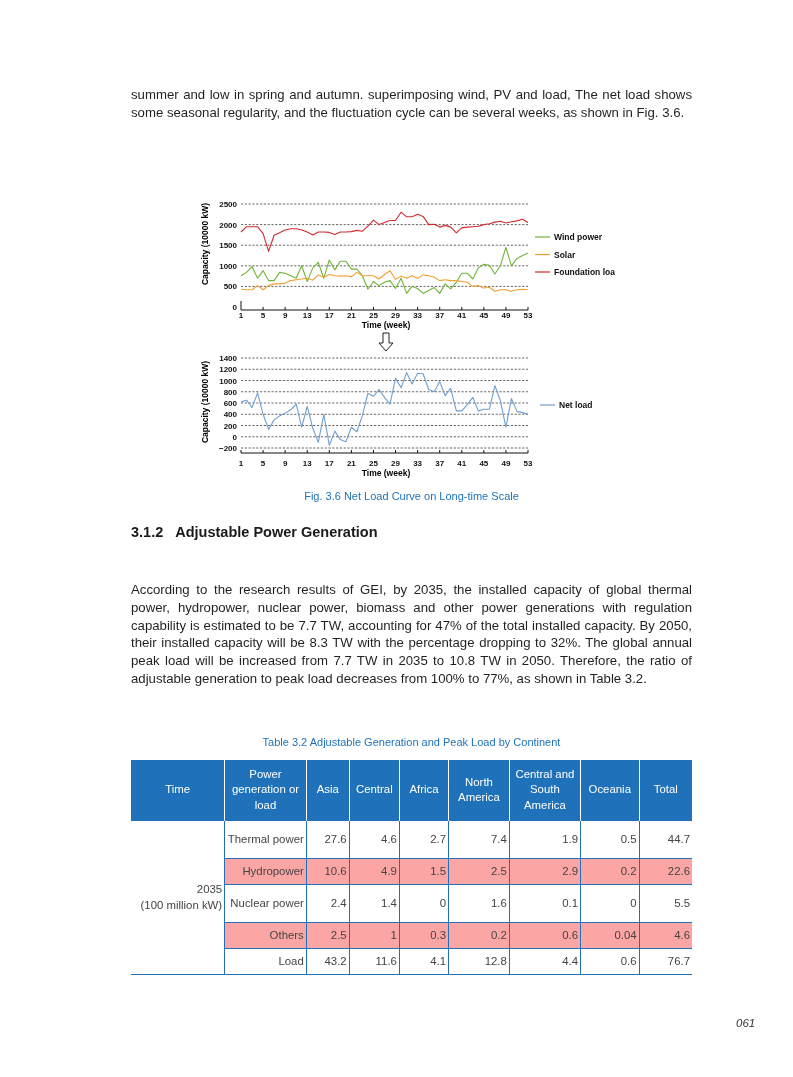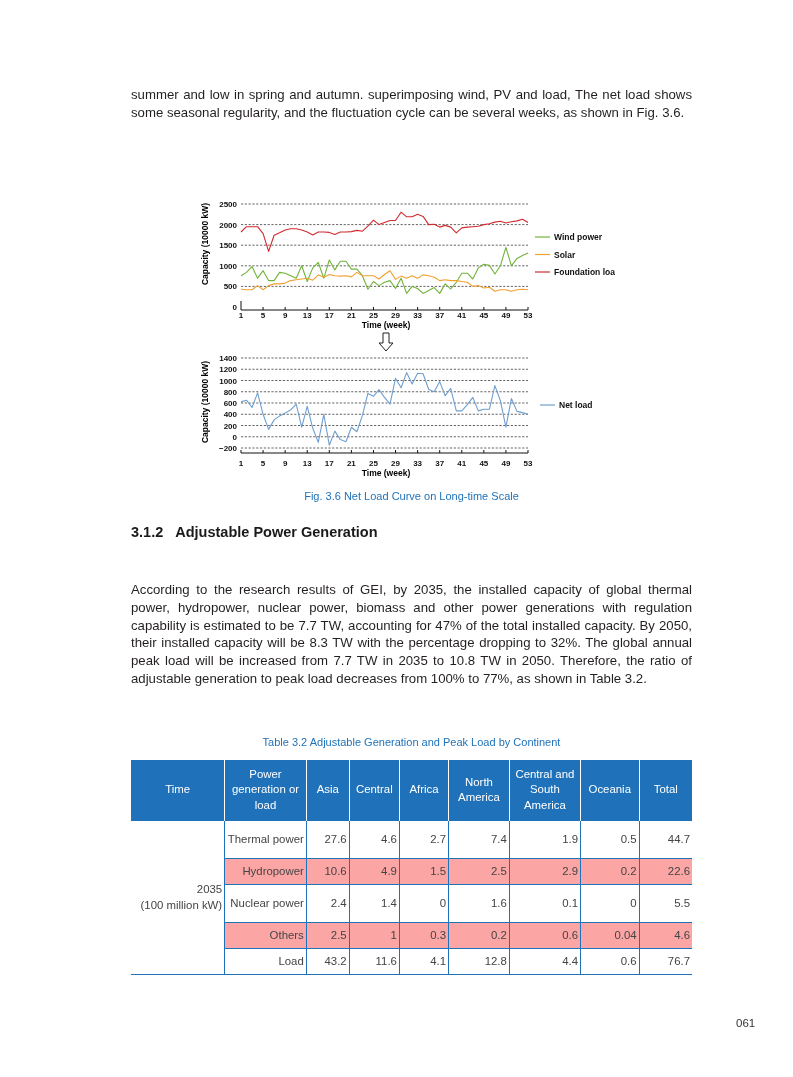--- a/index.html
+++ b/index.html
@@ -22,21 +22,21 @@
   table.data th:first-child { border-left: none; }
   table.data th:last-child { border-right: none; }
   table.data td { text-align: right; border: 1px solid #1f72b9; padding: 0 2px;
                   line-height: 15.5px; }
   table.data tr td:first-child { border-left: none; }
   table.data tr td:last-child { border-right: none; }
   table.data tr.shaded td:not(.time-cell) { background: #fca5a5; }
   table.data tr.last td { border-bottom: 1.5px solid #1f72b9; }
   table.data tr.tall td { height: 37px; }
   table.data tr.short td { height: 25px; }
-  .page-number { position: absolute; left: 736px; top: 1017px; font-size: 11.5px; color: #333; }
+  .page-number { position: absolute; left: 736px; top: 1017px; font-size: 11.5px; color: #333; font-style: italic; }
 </style>
 </head>
 <body>
 
 <p class="para" style="top:86px; margin:0;">summer and low in spring and autumn. superimposing wind, PV and load, The net load shows some seasonal regularity, and the fluctuation cycle can be several weeks, as shown in Fig. 3.6.</p>
 
 <div class="fig-wrap">
   <svg id="fig-svg" width="420" height="290" viewBox="0 0 420 290">
 
     <g id="chart1">

